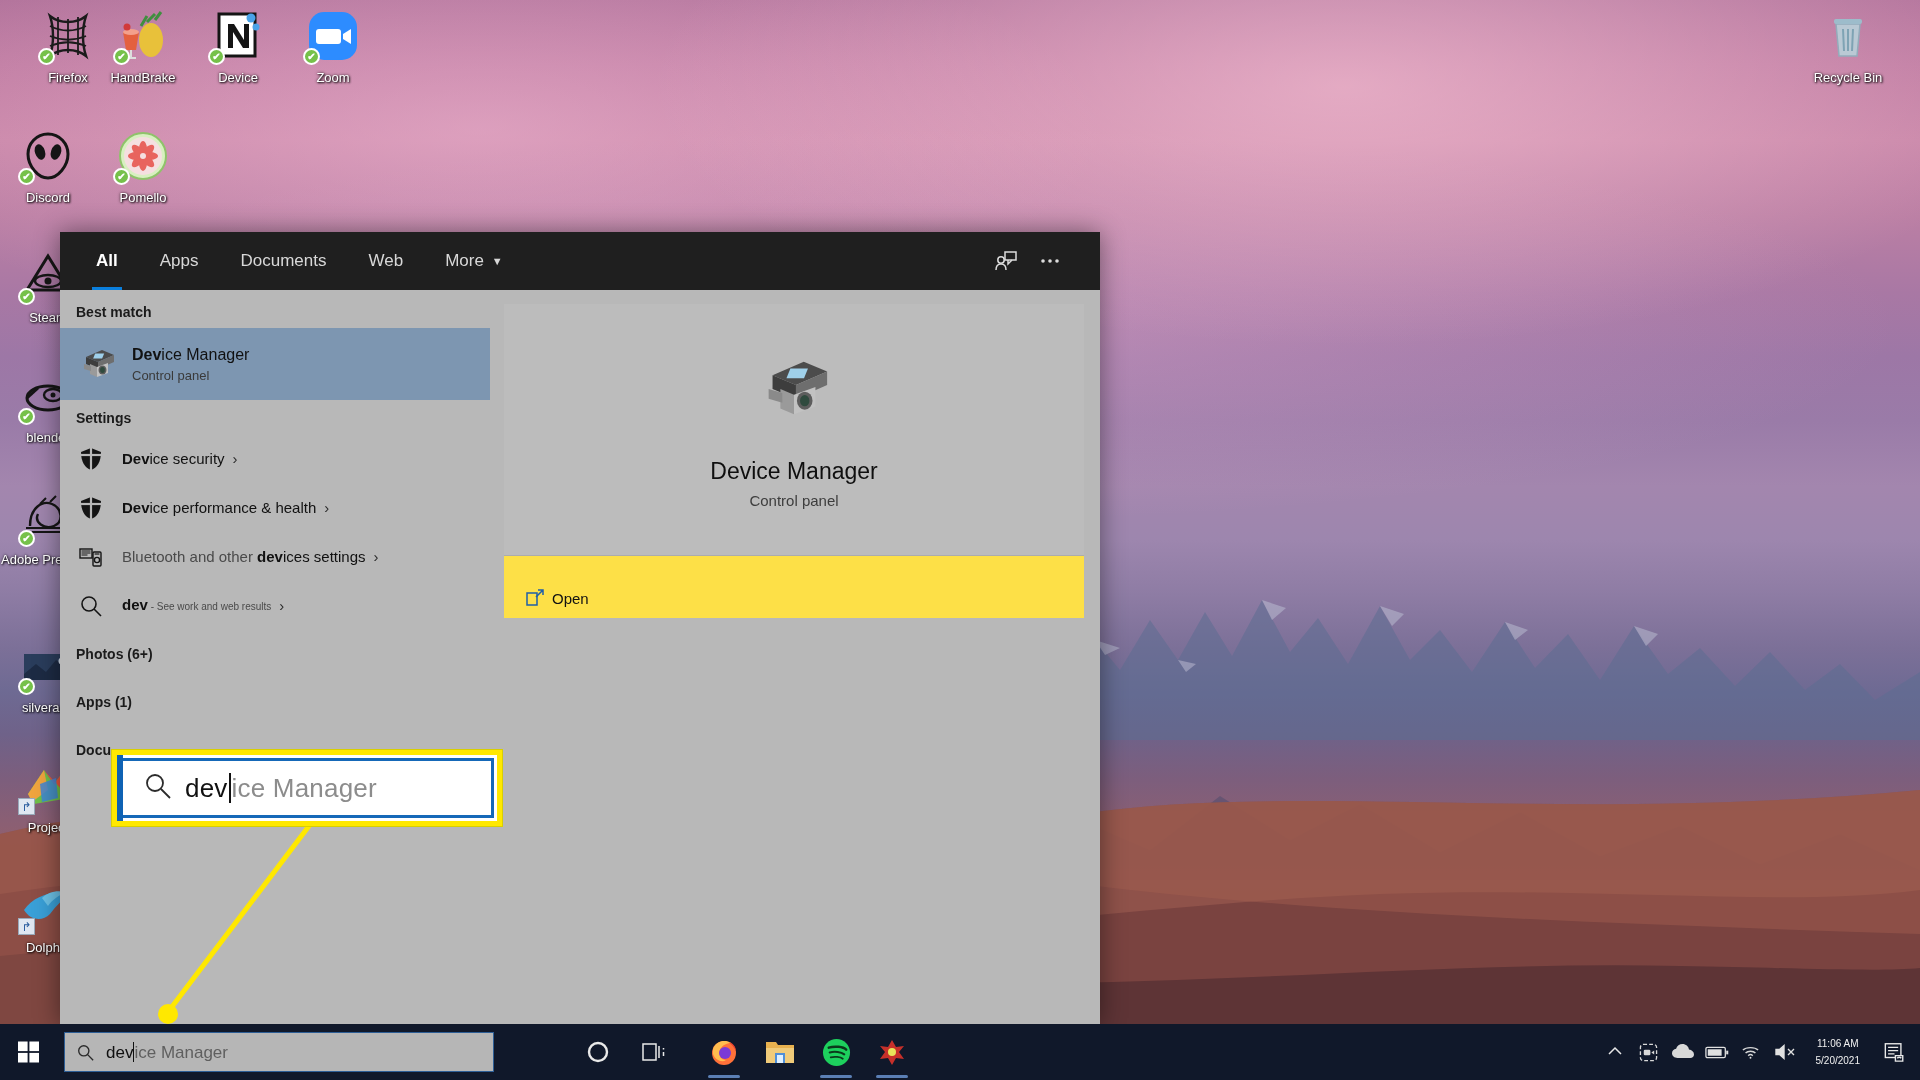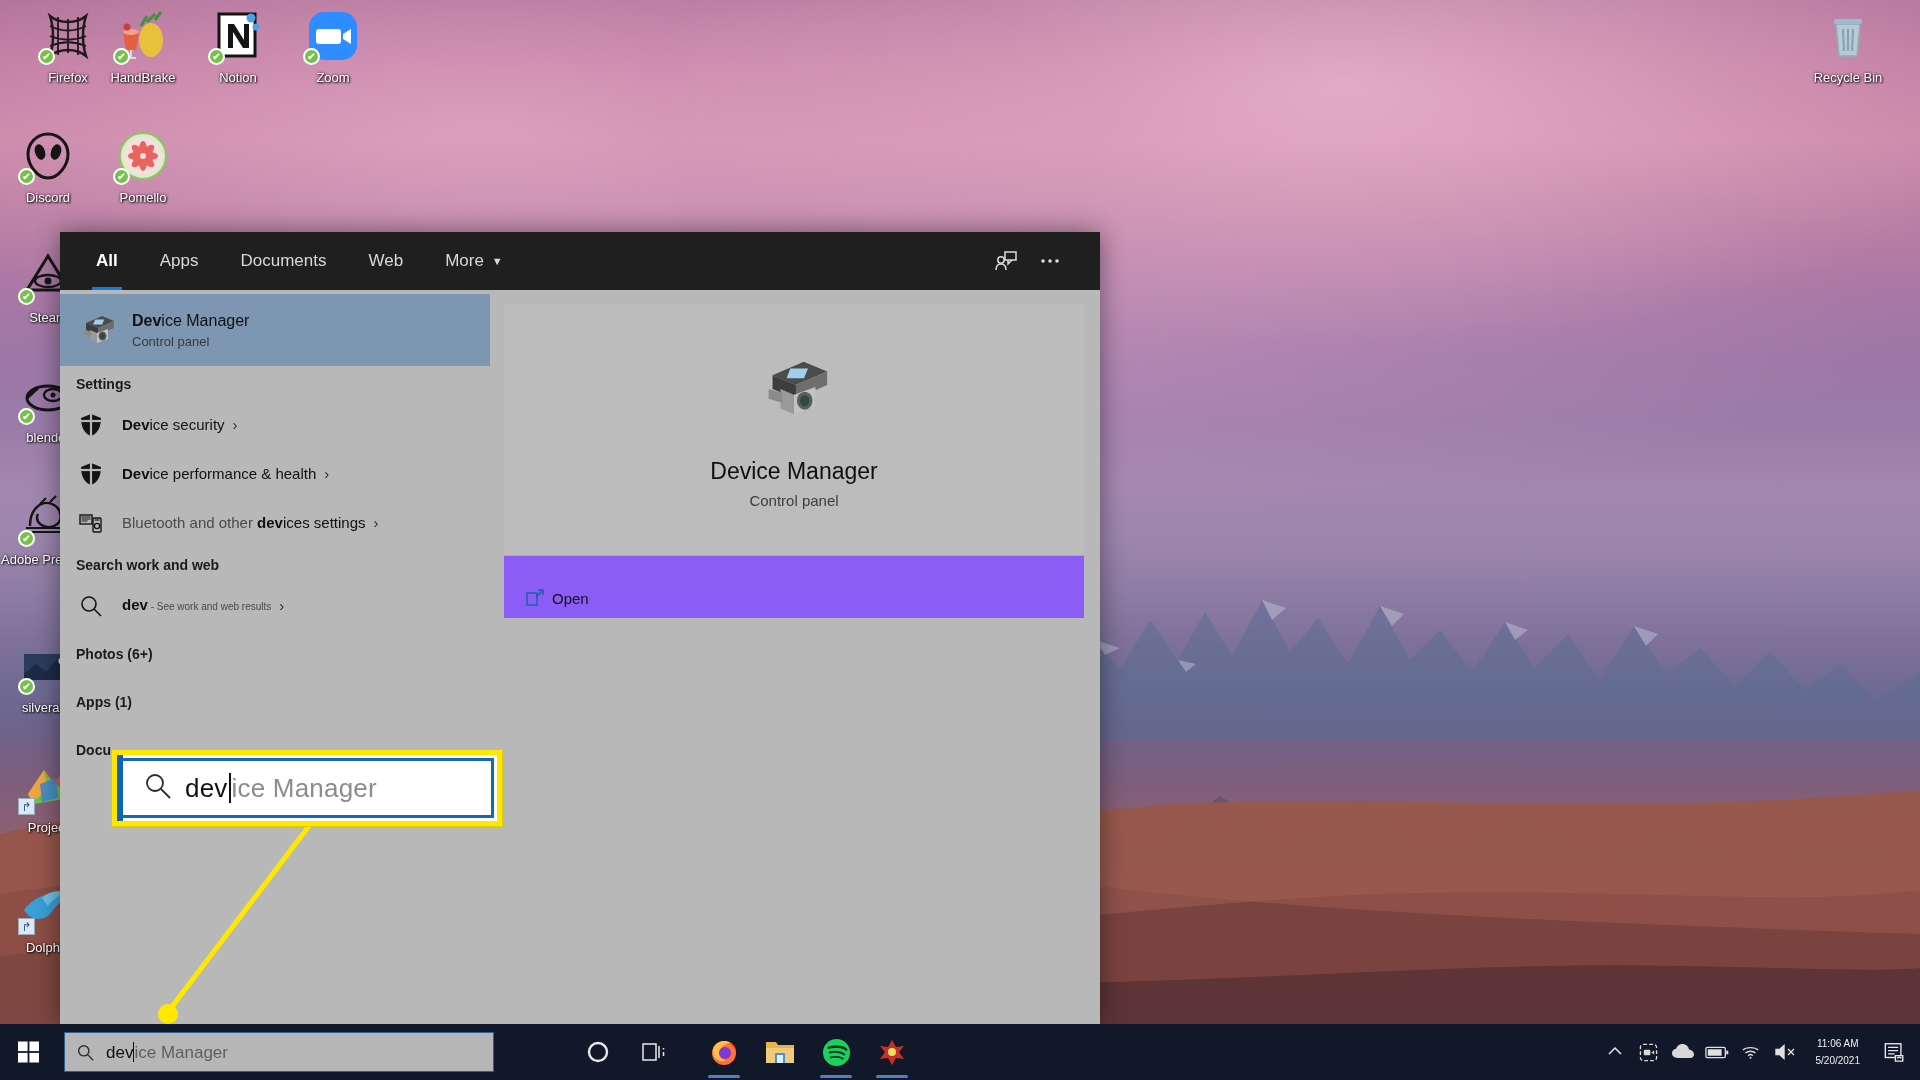--- a/index.html
+++ b/index.html
@@ -133,21 +133,21 @@
   
   #preview{ flex:1; background:#b8b8b8; padding:14px 16px 0 14px; }
   #preview-card{
     background:#bcbcbc; height:252px;
     display:flex; flex-direction:column; align-items:center; justify-content:center;
     border-bottom:1px solid #acacac;
   }
   #preview-icon{ margin-bottom:26px; }
   #preview-title{ font-size:23px; color:#0f0f0f; margin-bottom:7px; }
   #preview-sub{ font-size:15px; color:#3d3d3d; }
-  #preview-actions{ background:#8b5cf6; padding:22px 0 0 14px;text-align:right; }
+  #preview-actions{ background:#fde047; padding:22px 0 0 14px;text-align:right; }
   .action-row{ display:flex; align-items:center; height:40px; cursor:default; }
   .action-row .ico{ width:34px; display:flex; align-items:center; justify-content:center; }
   .action-row .lbl{ font-size:15px; color:#121212; }
 
   
   #callout{
     position:absolute; left:112px; top:750px; width:390px; height:76px;
     background:#ffffff; border:5px solid #ffe800; box-shadow:0 0 0 1px #d9cf00;
     display:flex; align-items:center;
     z-index:40;
@@ -271,21 +271,21 @@
   <div class="desk-icon" style="left:190px;top:8px;">
     <div class="glyph">
       <svg width="52" height="52" viewBox="0 0 52 52">
         <rect x="7" y="4" width="36" height="42" fill="#fff" stroke="#141414" stroke-width="3"></rect>
         <path d="M16,38 L16,14 L22,14 L32,30 L32,14 L37,14 L37,38 L31,38 L21,22 L21,38 Z" fill="#141414"></path>
         <circle cx="39" cy="8" r="4.5" fill="#4aa3e8"></circle>
         <circle cx="44" cy="17" r="3.5" fill="#4aa3e8"></circle>
       </svg>
       <div class="chk"></div>
     </div>
-    <span>Notion</span>
+    <span>Device</span>
   </div>
 
   <div class="desk-icon" style="left:285px;top:8px;">
     <div class="glyph">
       <svg width="52" height="52" viewBox="0 0 52 52">
         <rect x="2" y="2" width="48" height="48" rx="15" fill="#2d8cff"></rect>
         <path d="M12,19 h19 a3,3 0 0 1 3,3 v9 a3,3 0 0 1 -3,3 h-19 a3,3 0 0 1 -3,-3 v-9 a3,3 0 0 1 3,-3 Z" fill="#fff"></path>
         <path d="M36,24 L44,19 L44,34 L36,29 Z" fill="#fff"></path>
       </svg>
       <div class="chk"></div>
@@ -447,20 +447,21 @@
             <circle cx="19" cy="12" r="1.8"></circle>
         </svg>
       </div>
     </div>
   </div>
 
   <div id="flyout-body">
 
     <div id="results">
 
+      <div class="section-label">Best match</div>
 
       <div class="result-row best">
         <div class="res-icon">
           <svg width="40" height="40" viewBox="0 0 40 40">
             <path d="M9,13 L25,6 L37,11 L21,18 Z" fill="#4c4c4c"></path>
             <path d="M21,18 L37,11 L37,18 L21,25 Z" fill="#6e6e6e"></path>
             <path d="M9,13 L21,18 L21,25 L9,20 Z" fill="#3d3d3d"></path>
             <rect x="22" y="9.5" width="9" height="5" fill="#9fd0ea" transform="skewX(-22)"></rect>
             <path d="M13,20 L20,23 L20,33 L13,30 Z" fill="#9a9a9a"></path>
             <path d="M20,23 L31,19 L31,29 L20,33 Z" fill="#c2c2c2"></path>
@@ -508,21 +509,20 @@
             <path d="M2.5,6 h9 M2.5,8 h9 M2.5,10 h6" stroke-width="1"></path>
             <rect x="14" y="7" width="8" height="14" rx="1"></rect>
             <circle cx="18" cy="15" r="2.6"></circle>
             <path d="M15.6,9 h4.8" stroke-width="1.2"></path>
           </svg>
         </div>
         <div class="res-title"><span class="muted">Bluetooth and other </span><b>dev</b><span>ices settings</span></div>
         <span class="chev">›</span>
       </div>
 
-      <div class="section-label">Search work and web</div>
 
       <div class="result-row row-small">
         <div class="res-icon">
           <svg width="22" height="22" viewBox="0 0 22 22" fill="none" stroke="#141414" stroke-width="1.6">
             <circle cx="9" cy="9" r="7"></circle>
               <path d="M14,14 L21,21"></path>
           </svg>
         </div>
         <div class="res-title"><b>dev</b><span class="muted" style="font-size:10px;"> - See work and web results</span></div>
         <span class="chev">›</span>

